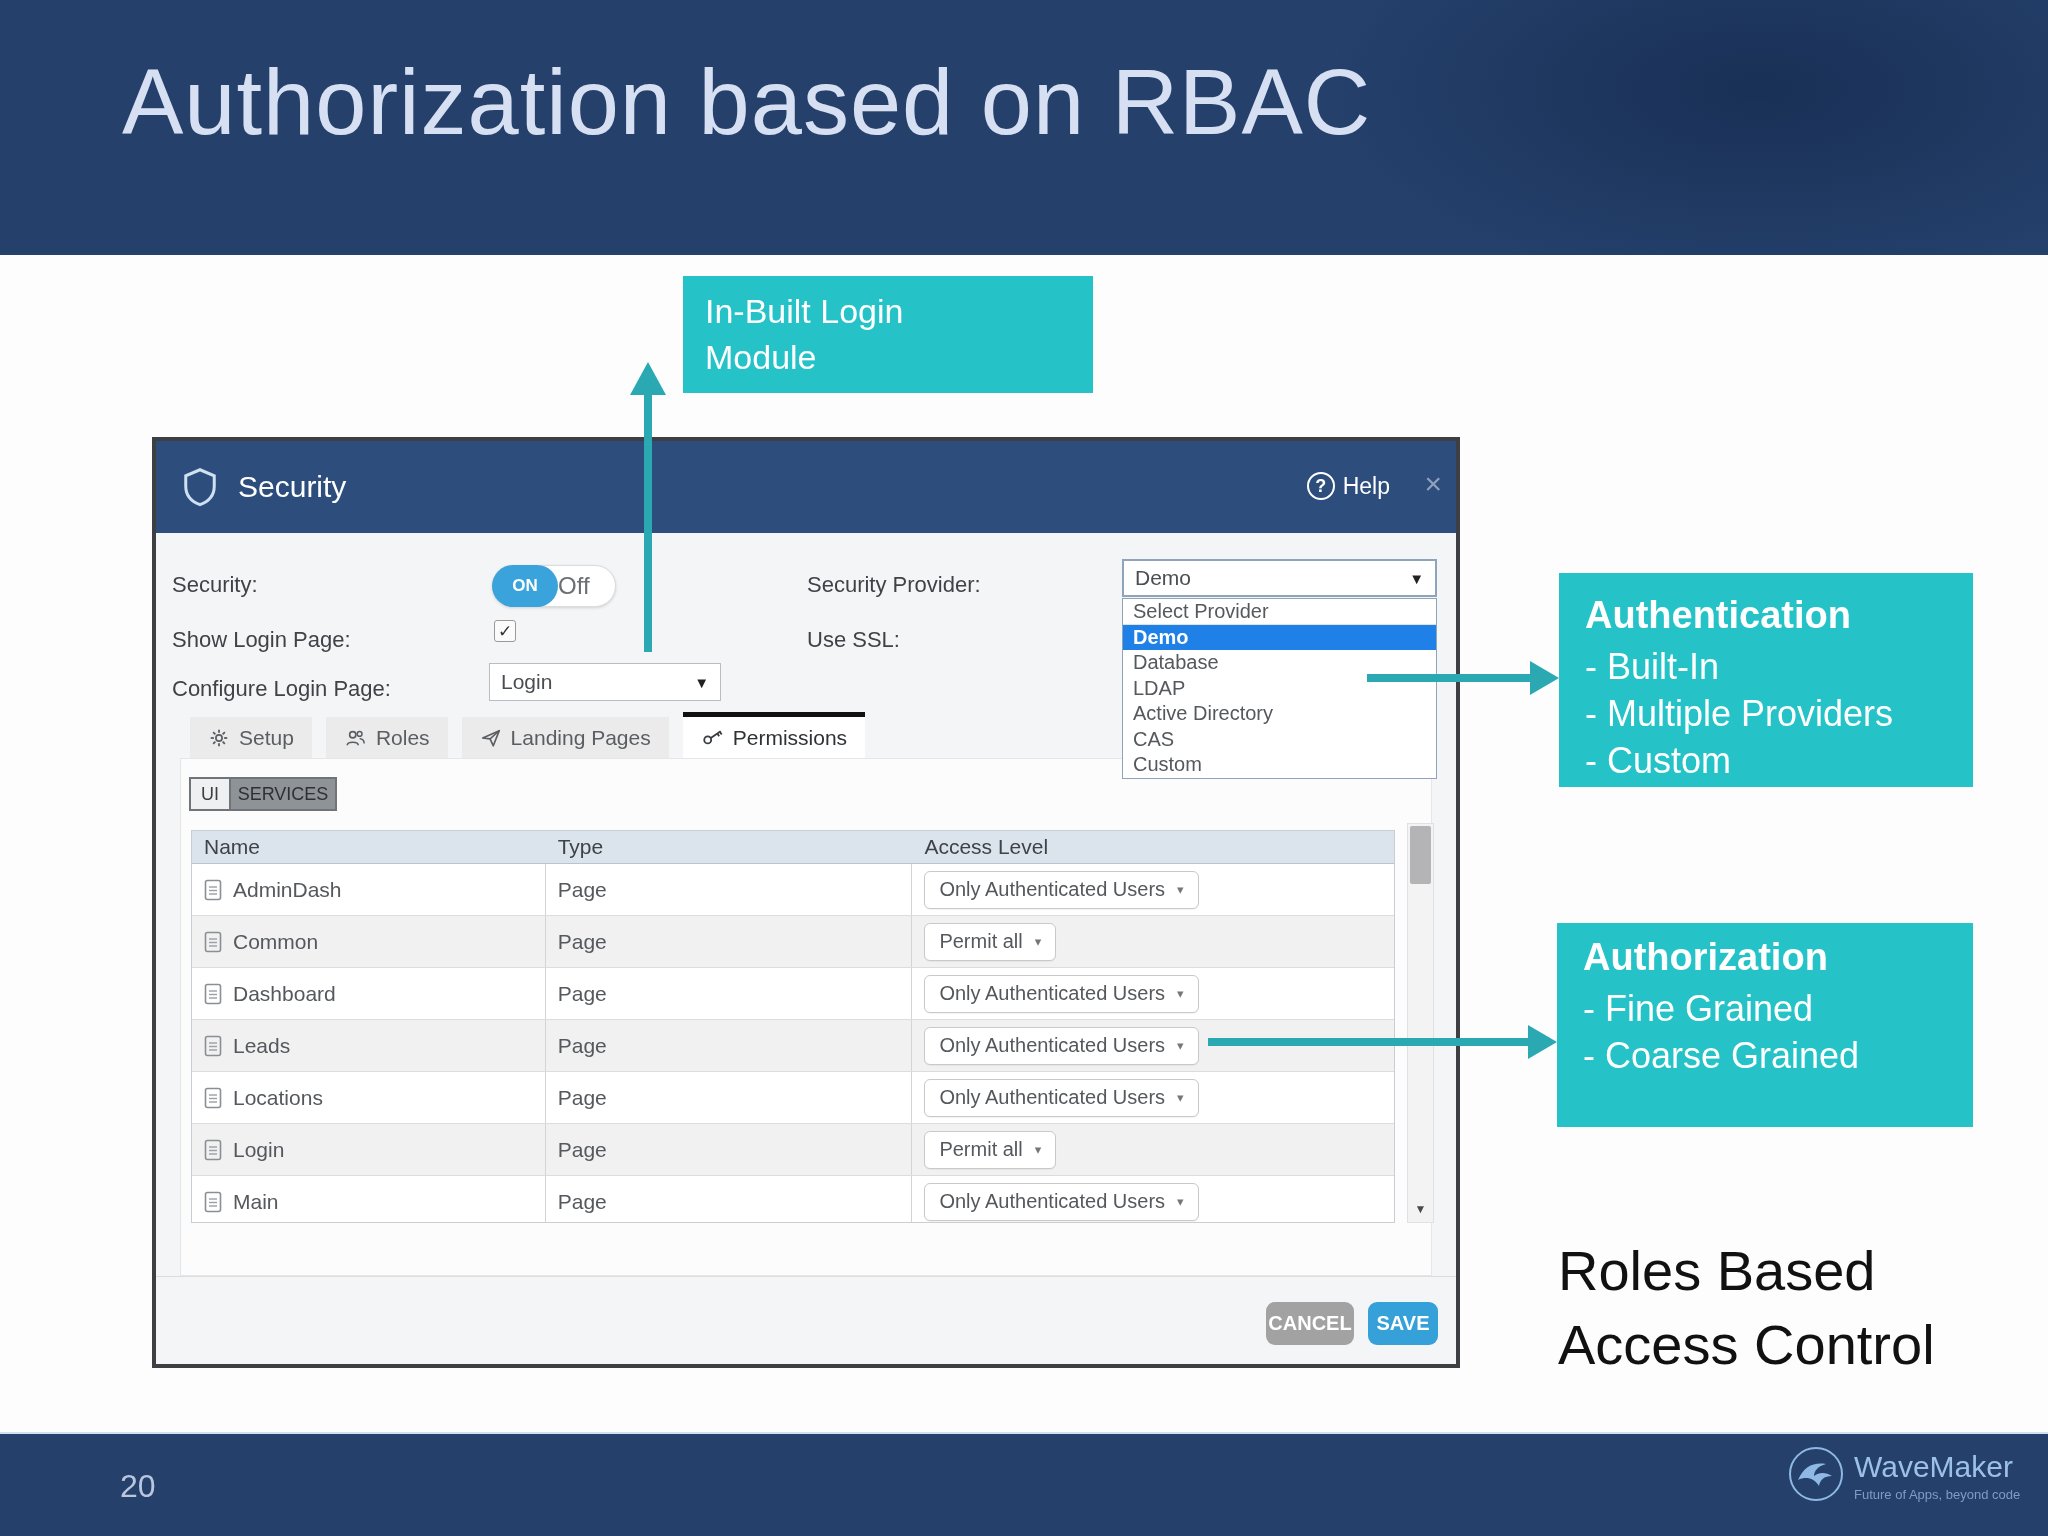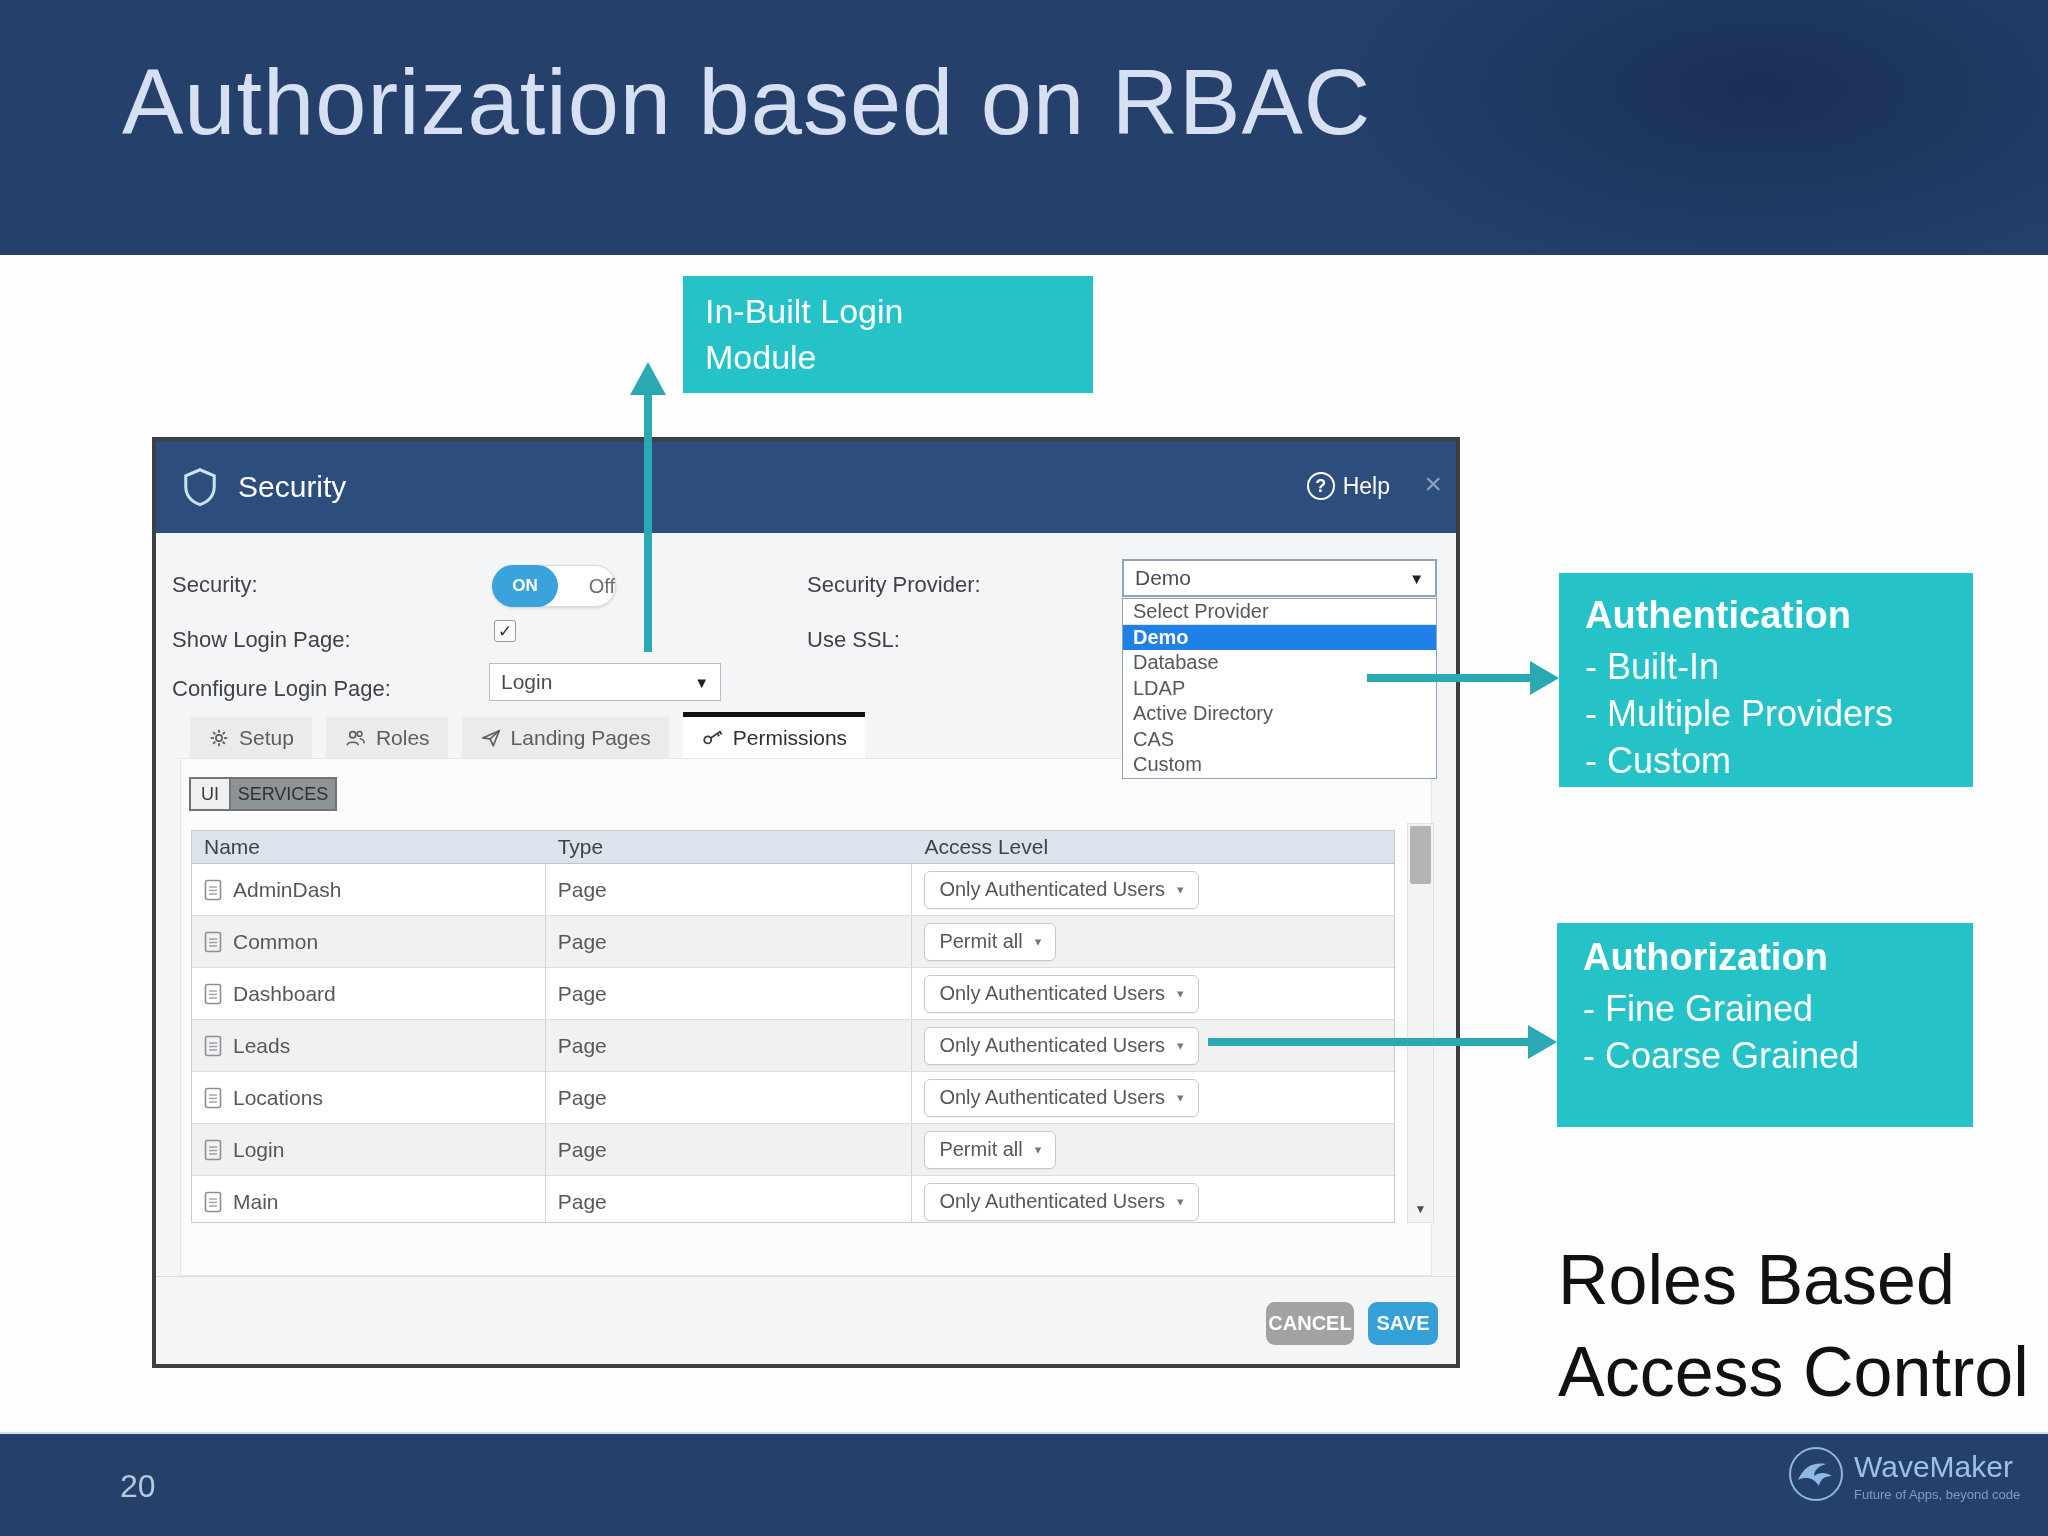--- a/index.html
+++ b/index.html
@@ -27,41 +27,41 @@
   .v-line { left:644px; top:393px; width:8px; height:259px; }
   .v-head { position:absolute; left:630px; top:362px; width:0; height:0; z-index:40;
     border-left:18px solid transparent; border-right:18px solid transparent; border-bottom:33px solid #2aa9b2; }
   .h-line1 { left:1367px; top:674px; width:164px; height:8px; }
   .h-head1 { position:absolute; left:1530px; top:661px; width:0; height:0; z-index:40;
     border-top:17px solid transparent; border-bottom:17px solid transparent; border-left:29px solid #2aa9b2; }
   .h-line2 { left:1208px; top:1038px; width:322px; height:8px; }
   .h-head2 { position:absolute; left:1528px; top:1025px; width:0; height:0; z-index:40;
     border-top:17px solid transparent; border-bottom:17px solid transparent; border-left:29px solid #2aa9b2; }
 
-  .rbac-text { position:absolute; left:1558px; top:1234px; font-size:70px; line-height:1.32; color:#111111; }
+  .rbac-text { position:absolute; left:1558px; top:1234px; font-size:56px; line-height:1.32; color:#111111; }
 
   
   .dialog { position:absolute; left:152px; top:437px; width:1308px; height:931px;
     border:4px solid #3d3f42; background:#f4f5f7; z-index:10; }
   .dlg-header { position:absolute; left:0; top:0; width:1300px; height:92px; background:#2d4d7c; display:flex; align-items:center; }
   .dlg-title { color:#ffffff; font-size:30px; font-weight:400; margin-left:20px; }
   .shield-wrap { margin-left:26px; display:flex; }
   .dlg-help { position:absolute; right:66px; top:31px; display:flex; align-items:center; color:#ffffff; cursor:pointer; }
   .help-circle { width:28px; height:28px; border:2px solid #ffffff; border-radius:50%; display:flex; align-items:center; justify-content:center; font-size:18px; font-weight:700; }
   .help-label { font-size:23px; margin-left:8px; }
   .dlg-close { position:absolute; right:14px; top:26px; font-size:30px; color:#8fa2bd; cursor:pointer; }
 
   .fld-label { position:absolute; font-size:22px; color:#3f4347; font-weight:500; }
 
   
   .toggle { position:absolute; left:336px; top:124px; width:124px; height:42px; background:#ffffff; border:1px solid #dcdcdc;
     border-radius:21px; box-shadow:0 1px 3px rgba(0,0,0,.15); display:flex; align-items:center; cursor:pointer; }
   .toggle-on { width:66px; height:42px; margin-left:-1px; background:#3ba3dc; border-radius:21px; color:#ffffff;
     font-size:17px; font-weight:700; display:flex; align-items:center; justify-content:center; }
-  .toggle-off { flex:1; text-align:right; color:#6b6f73; font-size:20px; }
+  .toggle-off { flex:1; text-align:left; color:#6b6f73; font-size:24px; }
 
   
   .checkbox { position:absolute; left:338px; top:179px; width:22px; height:22px; background:#fbfbfb; border:1px solid #9a9a9a;
     border-radius:3px; display:flex; align-items:center; justify-content:center; font-size:17px; color:#333; cursor:pointer; }
 
   
   .select-box { position:absolute; background:#ffffff; border:1px solid #9aa2ab; display:flex; align-items:center; cursor:pointer; }
   .sel-configure { left:333px; top:222px; width:232px; height:38px; border:1px solid #b9bdc2; }
   .sel-provider { left:966px; top:118px; width:315px; height:38px; border:2px solid #8fa3bb; }
   .select-value { font-size:21px; color:#4a4e52; margin-left:11px; flex:1; }

